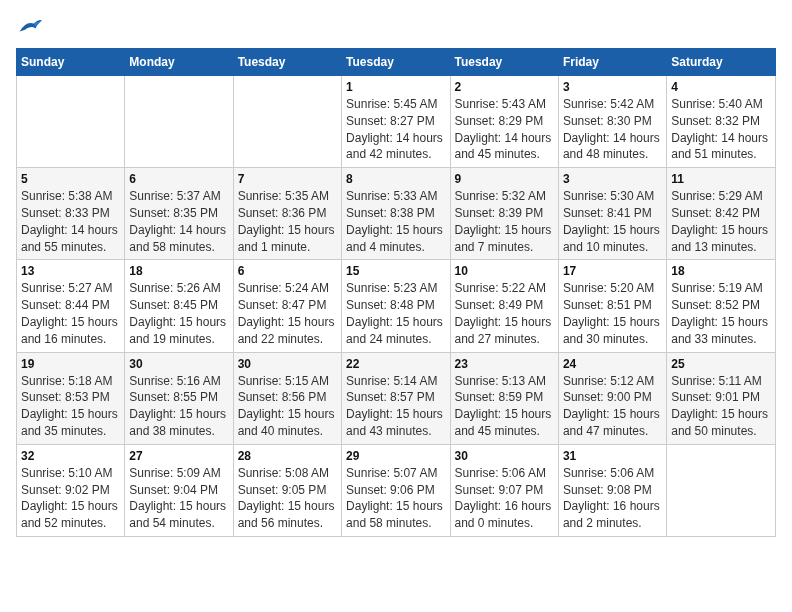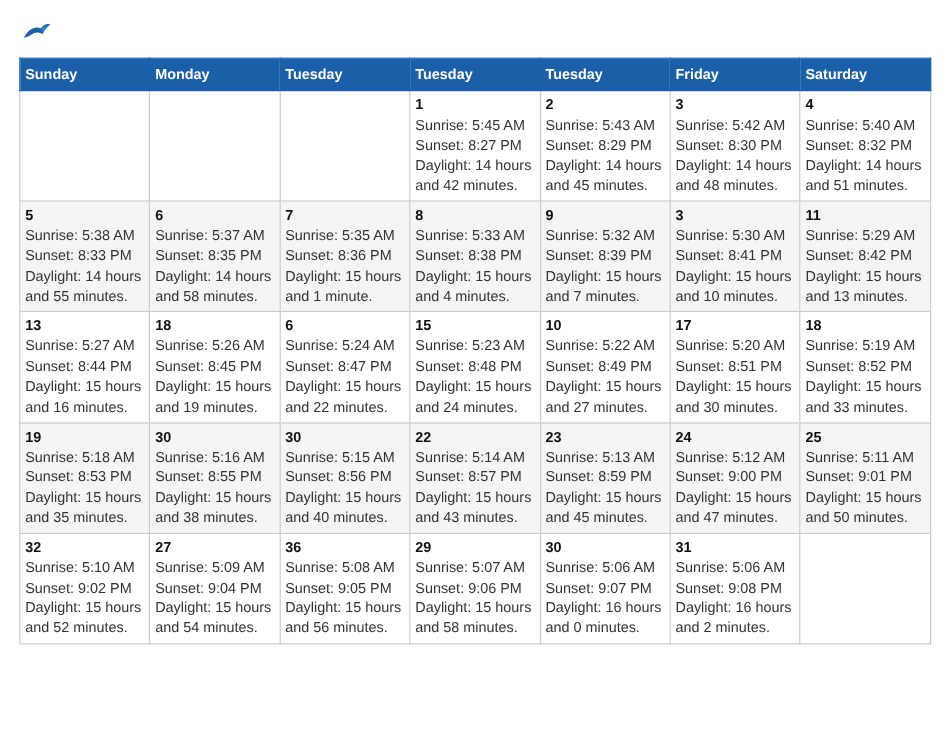--- a/index.html
+++ b/index.html
@@ -240,21 +240,21 @@
       <tr>
         <td>
           <span class="day-number">32</span>
           <div class="day-info">Sunrise: 5:10 AM<br>Sunset: 9:02 PM<br>Daylight: 15 hours<br>and 52 minutes.</div>
         </td>
         <td>
           <span class="day-number">27</span>
           <div class="day-info">Sunrise: 5:09 AM<br>Sunset: 9:04 PM<br>Daylight: 15 hours<br>and 54 minutes.</div>
         </td>
         <td>
-          <span class="day-number">36</span>
+          <span class="day-number">28</span>
           <div class="day-info">Sunrise: 5:08 AM<br>Sunset: 9:05 PM<br>Daylight: 15 hours<br>and 56 minutes.</div>
         </td>
         <td>
           <span class="day-number">29</span>
           <div class="day-info">Sunrise: 5:07 AM<br>Sunset: 9:06 PM<br>Daylight: 15 hours<br>and 58 minutes.</div>
         </td>
         <td>
           <span class="day-number">30</span>
           <div class="day-info">Sunrise: 5:06 AM<br>Sunset: 9:07 PM<br>Daylight: 16 hours<br>and 0 minutes.</div>
         </td>

